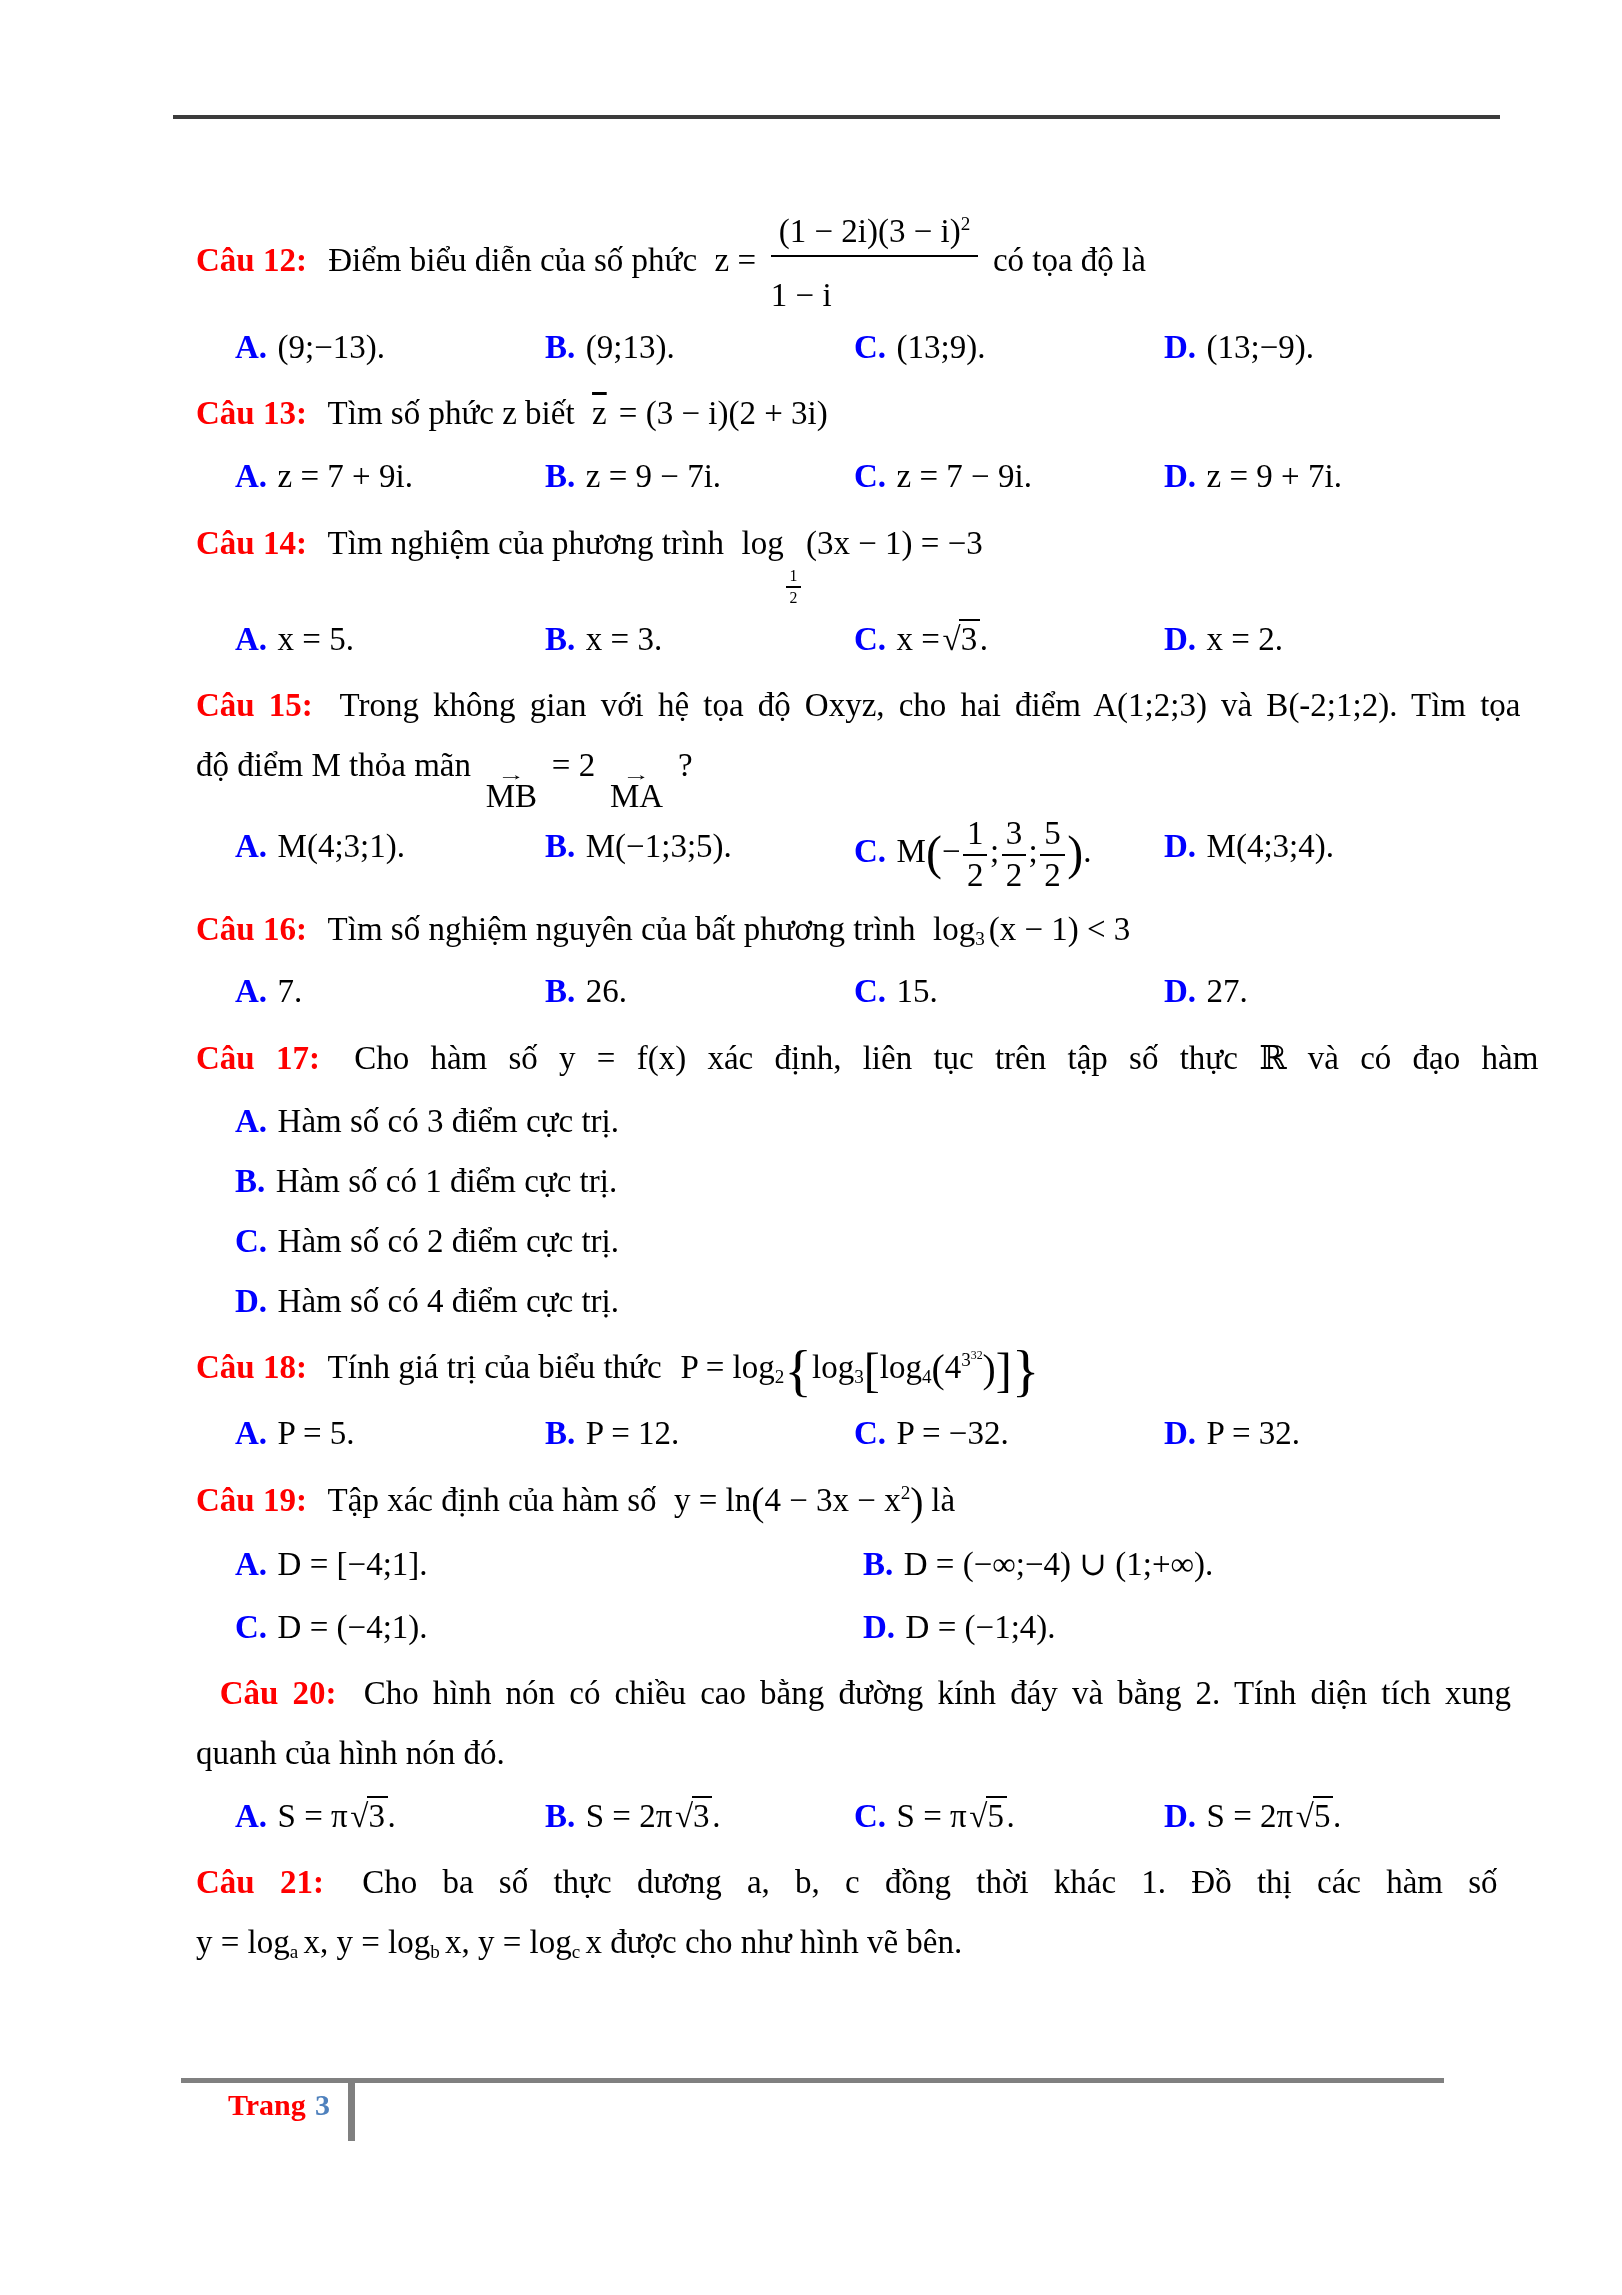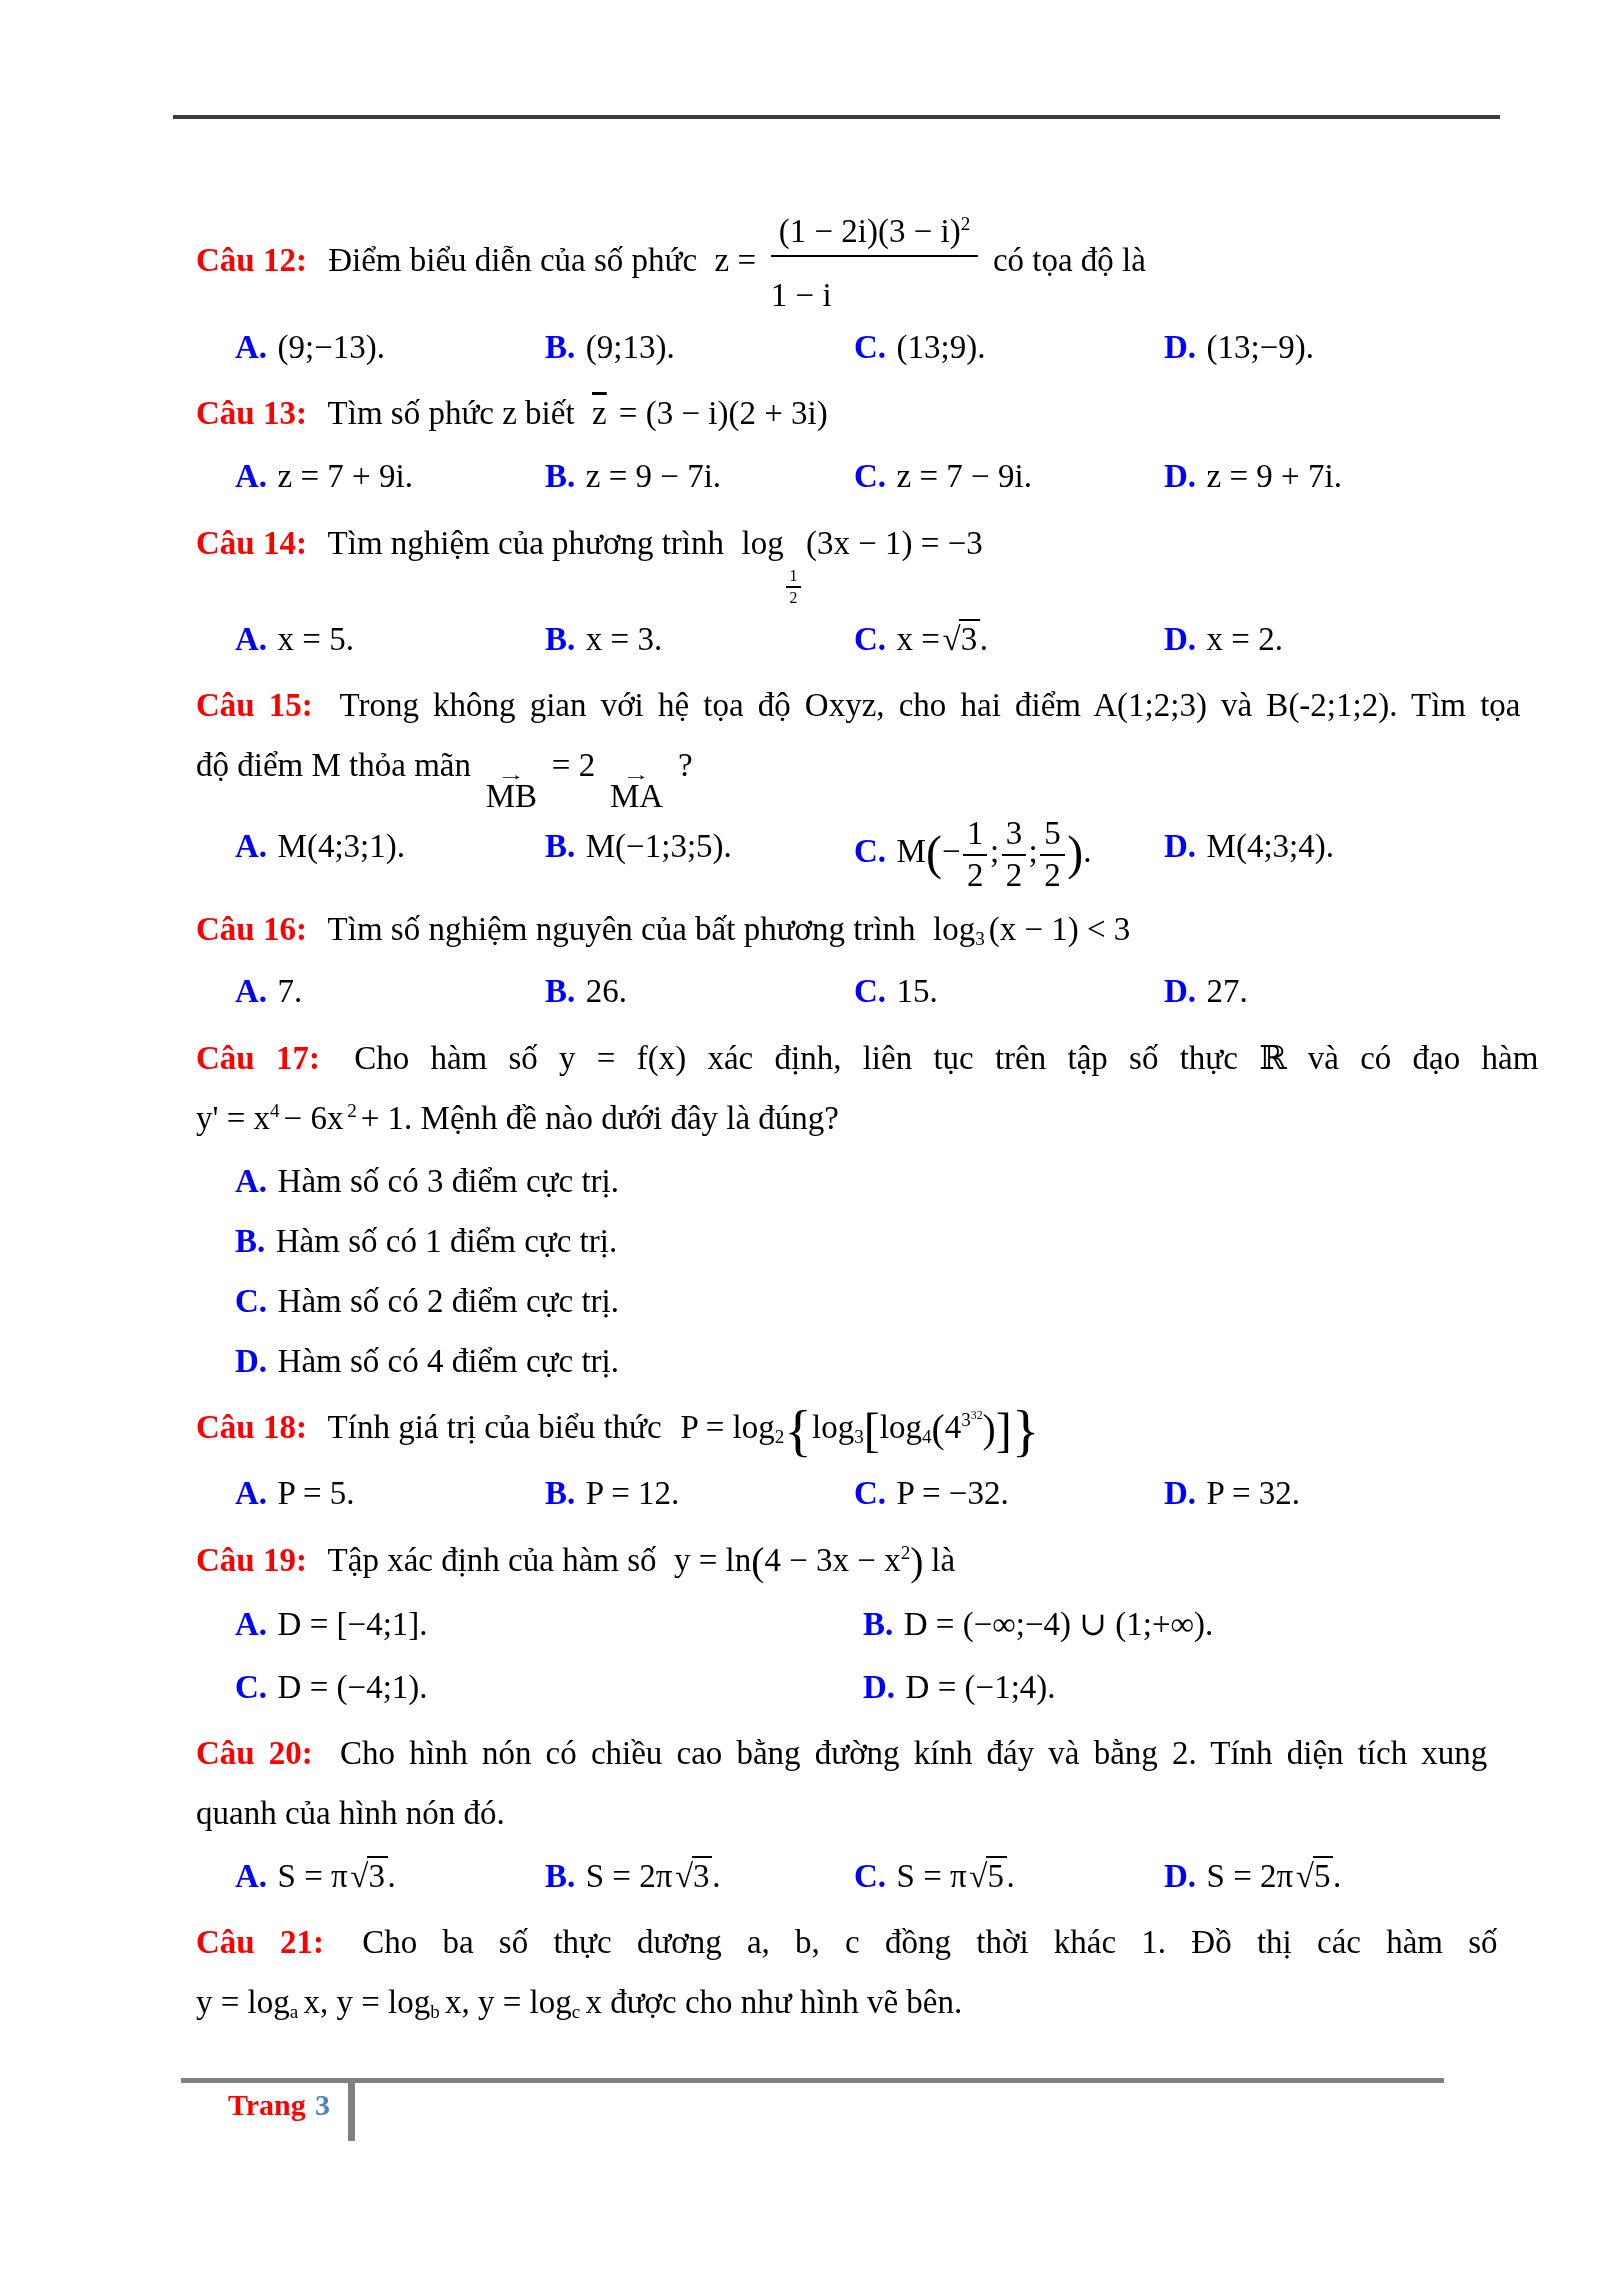--- a/index.html
+++ b/index.html
@@ -11,21 +11,21 @@
   .toprule{position:absolute;left:173px;top:115px;width:1327px;height:3.9px;background:#3b3b3b;}
   .content{position:absolute;left:196px;top:212px;width:1315px;}
   .line{line-height:60px;white-space:nowrap;}
   .qhead{margin-top:6.5px;}
   .qlabel{color:#ff0000;font-weight:bold;margin-right:13px;}
   .okey{color:#0000ff;font-weight:bold;margin-right:10.5px;}
   .opts4{display:grid;grid-template-columns:310px 309px 310px auto;padding-left:39px;margin-top:2.6px;}
   .opts2{display:grid;grid-template-columns:628px auto;padding-left:39px;margin-top:2.6px;}
   .optstack{padding-left:39px;margin-top:2.6px;}
   .cell{line-height:60px;white-space:nowrap;}
-  .wide1{word-spacing:5.9px;}
+  .wide1{word-spacing:5.9px;text-align:right;}
   .wide2{word-spacing:13px;}
   .wide3{word-spacing:17px;}
   .frac{display:inline-block;vertical-align:middle;text-align:left;line-height:1.12;margin:0 6.5px;}
   .frac .num{display:block;border-bottom:2.6px solid #000;padding:1.3px 7.9px 5.2px;}
   .frac .den{display:block;padding-top:20px;}
   .fracS{display:inline-block;vertical-align:middle;text-align:center;line-height:1.05;margin:0 2.6px;}
   .fracS .num{display:block;border-bottom:2px solid #000;padding:0 3.9px 2.6px;}
   .fracS .den{display:block;padding-top:2px;}
   sup{font-size:0.58em;line-height:0;}
   sup sup{font-size:0.62em;text-align:right;}
@@ -141,23 +141,20 @@
       <div class="cell"><span class="okey">C.</span><span>15.</span></div>
       <div class="cell"><span class="okey">D.</span><span>27.</span></div>
     </div>
 
     <div class="line qhead wide2">
       <span class="qlabel">Câu 17:</span>
       <span>Cho hàm số y = f(x) xác định, liên tục trên tập số thực</span>
       <span>ℝ</span>
       <span>và có đạo hàm</span>
     </div>
-    <div class="line">
-      <span>y' = x</span><sup>4</sup><span style="margin:0 3.9px">− 6x</span><sup>2</sup><span style="margin-left:3.9px">+ 1. Mệnh đề nào dưới đây là đúng?</span>
-    </div>
     <div class="optstack">
       <div class="line"><span class="okey">A.</span><span>Hàm số có 3 điểm cực trị.</span></div>
       <div class="line"><span class="okey">B.</span><span>Hàm số có 1 điểm cực trị.</span></div>
       <div class="line"><span class="okey">C.</span><span>Hàm số có 2 điểm cực trị.</span></div>
       <div class="line"><span class="okey">D.</span><span>Hàm số có 4 điểm cực trị.</span></div>
     </div>
 
     <div class="line qhead">
       <span class="qlabel">Câu 18:</span>
       <span>Tính giá trị của biểu thức</span>

